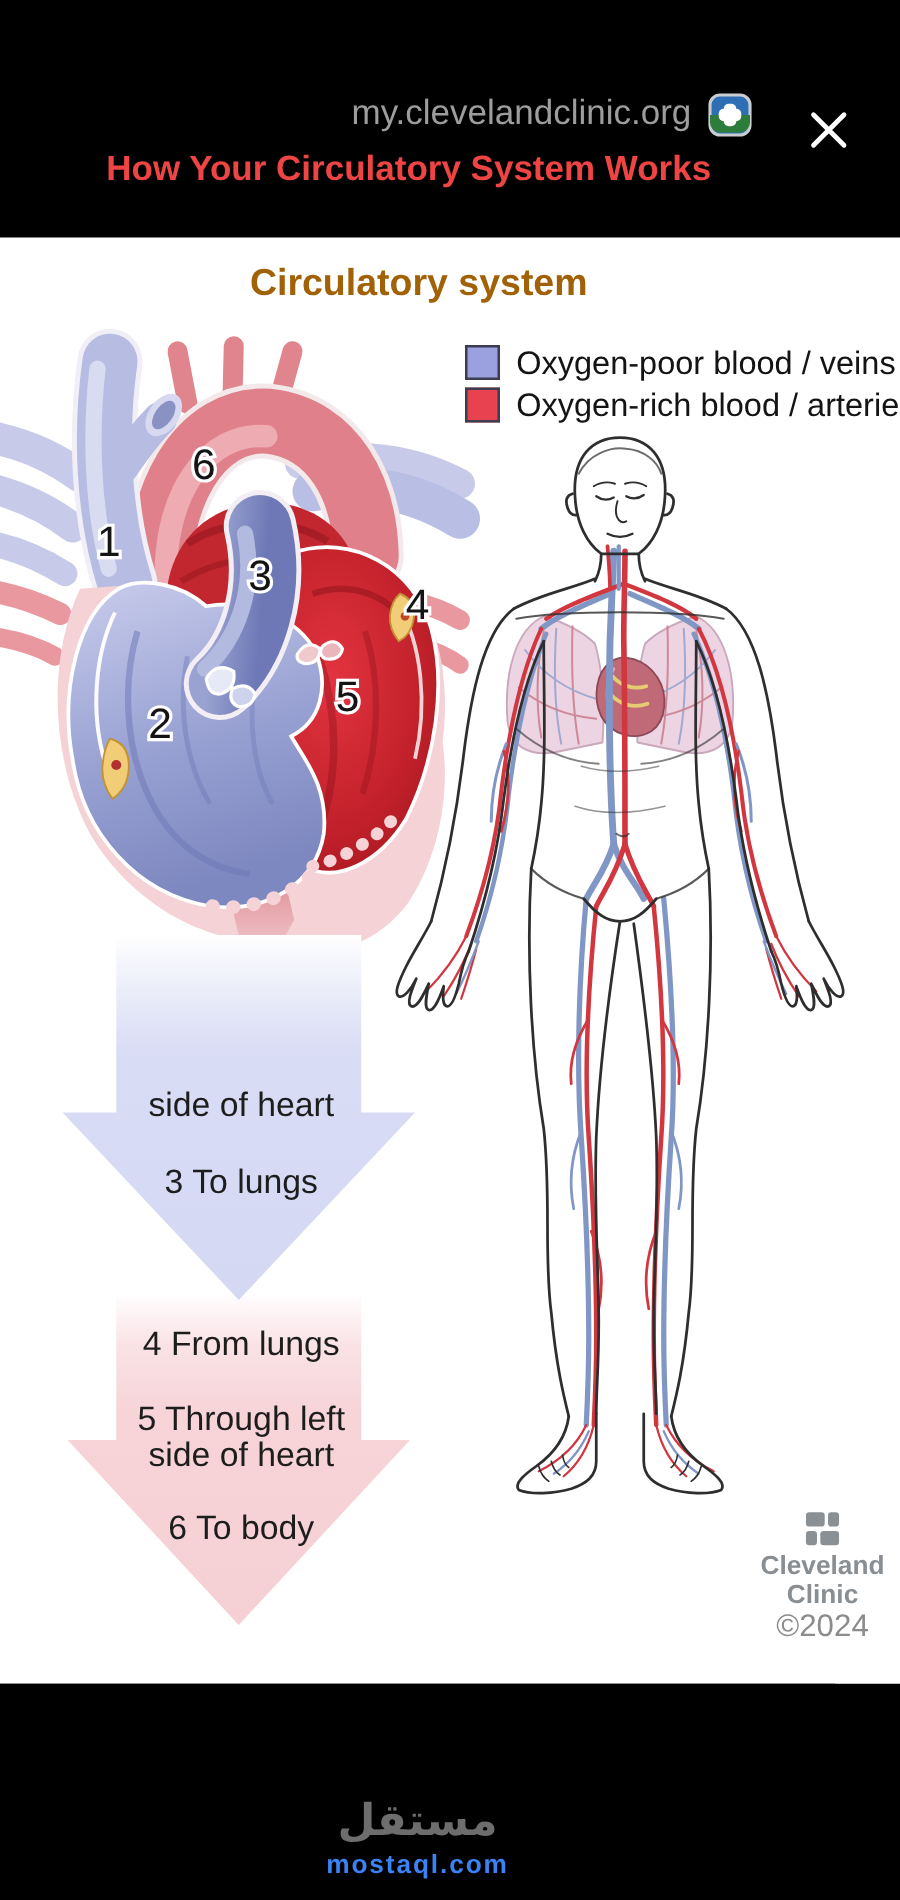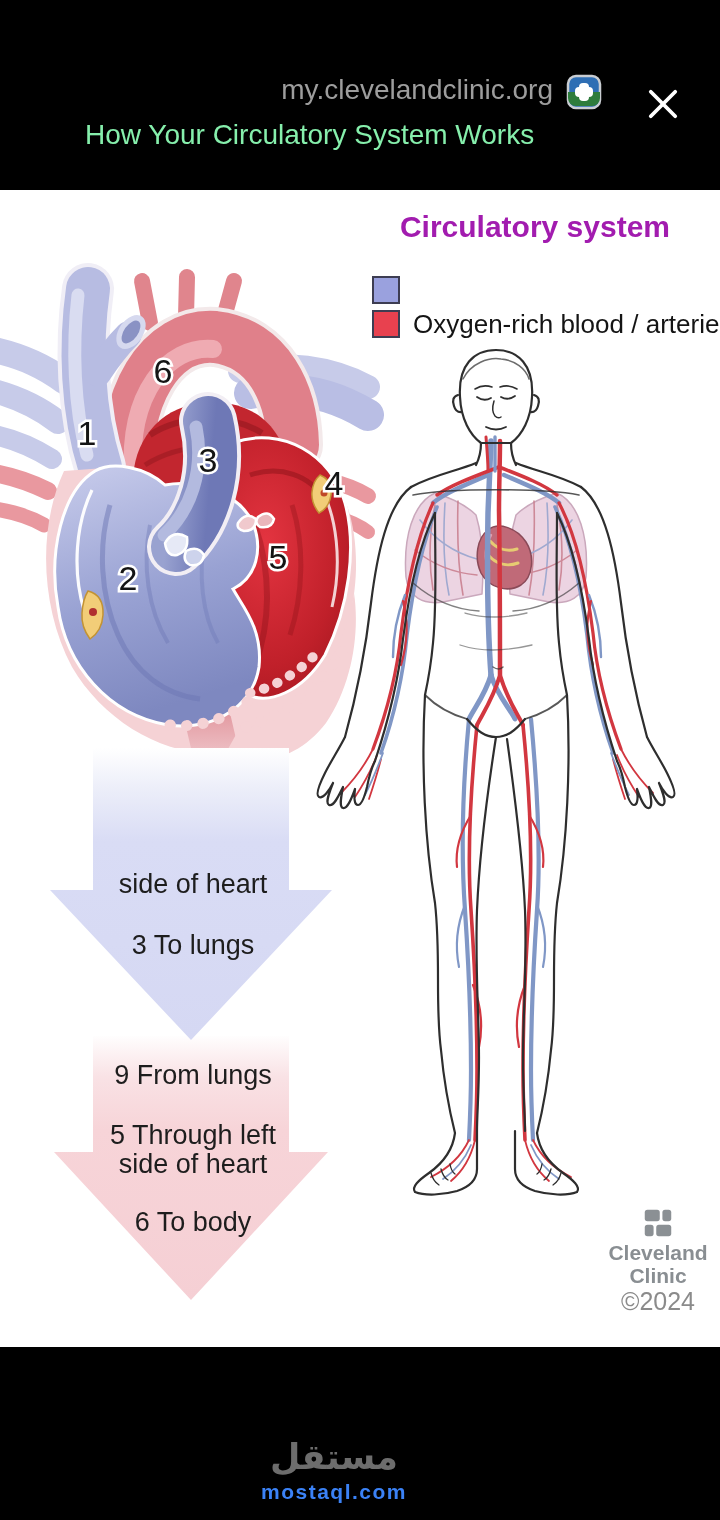--- a/index.html
+++ b/index.html
@@ -7,26 +7,26 @@
   .screen {
     position:relative; width:720px; height:1520px; background:#000;
     overflow:hidden; font-family:"Liberation Sans", sans-serif;
   }
   
   .hdr { position:absolute; top:0; left:0; width:720px; height:190px; background:#000;padding-left:20px; }
   .hdr-url { position:absolute; top:74px; right:167px; font-size:28px; color:#9d9d9d; white-space:nowrap; }
   .hdr-favicon { position:absolute; top:74px; left:566px; width:36px; height:36px; }
   .hdr-close { position:absolute; top:84px; left:643px; width:40px; height:40px;
     background:transparent; border:none; cursor:pointer; padding:0; }
-  .hdr-title { position:absolute; top:119px; left:85px; font-size:28px; font-weight:normal; color:#86efac; white-space:nowrap; }
+  .hdr-title { position:absolute; top:119px; left:85px; font-size:28px; font-weight:bold; color:#ef4444; white-space:nowrap; }
   
   .content { position:absolute; top:190px; left:0; width:720px; height:1157px; background:#fff; }
   .art { position:absolute; top:0; left:0; }
-  .fig-title { position:absolute; top:20px; left:0; width:670px; text-align:right;
-    font-size:30px; font-weight:bold; color:#a21caf; }
+  .fig-title { position:absolute; top:20px; left:0; width:670px; text-align:center;
+    font-size:30px; font-weight:bold; color:#a16207; }
   .legend { position:absolute; left:372px; top:84px; }
   .legend-row { display:flex; align-items:center; gap:13px; height:32px; }
   .legend-row + .legend-row { margin-top:2px; }
   .swatch { width:28px; height:28px; border:2px solid #3d3d52; flex:0 0 auto; }
   .sw-venous { background:#9aa1de; }
   .sw-arterial { background:#e8414f; }
   .legend-label { font-size:26px; color:#141414; white-space:nowrap; }
   .step { position:absolute; left:8px; width:370px; text-align:center; font-size:27px; color:#1d1d1d; white-space:nowrap; }
   .hnum { font-family:"Liberation Sans",sans-serif; font-size:34px; fill:#141414;
     text-anchor:middle; paint-order:stroke; stroke:#ffffff; stroke-width:5px; }
@@ -302,31 +302,32 @@
         <text class="hnum" x="278" y="569">5</text>
         <text class="hnum" x="128" y="590">2</text>
       </g>
     </svg>
 
     <h1 class="fig-title">Circulatory system</h1>
 
     <div class="legend">
       <div class="legend-row">
         <span class="swatch sw-venous"></span>
+        <span class="legend-label">Oxygen-poor blood / veins</span>
       </div>
       <div class="legend-row">
         <span class="swatch sw-arterial"></span>
         <span class="legend-label">Oxygen-rich blood / arteries</span>
       </div>
     </div>
 
     <div class="step" style="top:679px">side of heart</div>
     <div class="step" style="top:740px">3 To lungs</div>
 
-    <div class="step" style="top:870px">9 From lungs</div>
+    <div class="step" style="top:870px">4 From lungs</div>
     <div class="step" style="top:930px">5 Through left</div>
     <div class="step" style="top:959px">side of heart</div>
     <div class="step" style="top:1017px">6 To body</div>
 
     <span class="brand-logo">
       <svg width="30" height="30" viewBox="0 0 34 34" fill="#8b9094">
         <rect x="2" y="2" width="17" height="13" rx="3"></rect>
         <rect x="22" y="2" width="10" height="13" rx="3"></rect>
         <rect x="2" y="19" width="10" height="13" rx="3"></rect>
         <rect x="15" y="19" width="17" height="13" rx="3"></rect>

